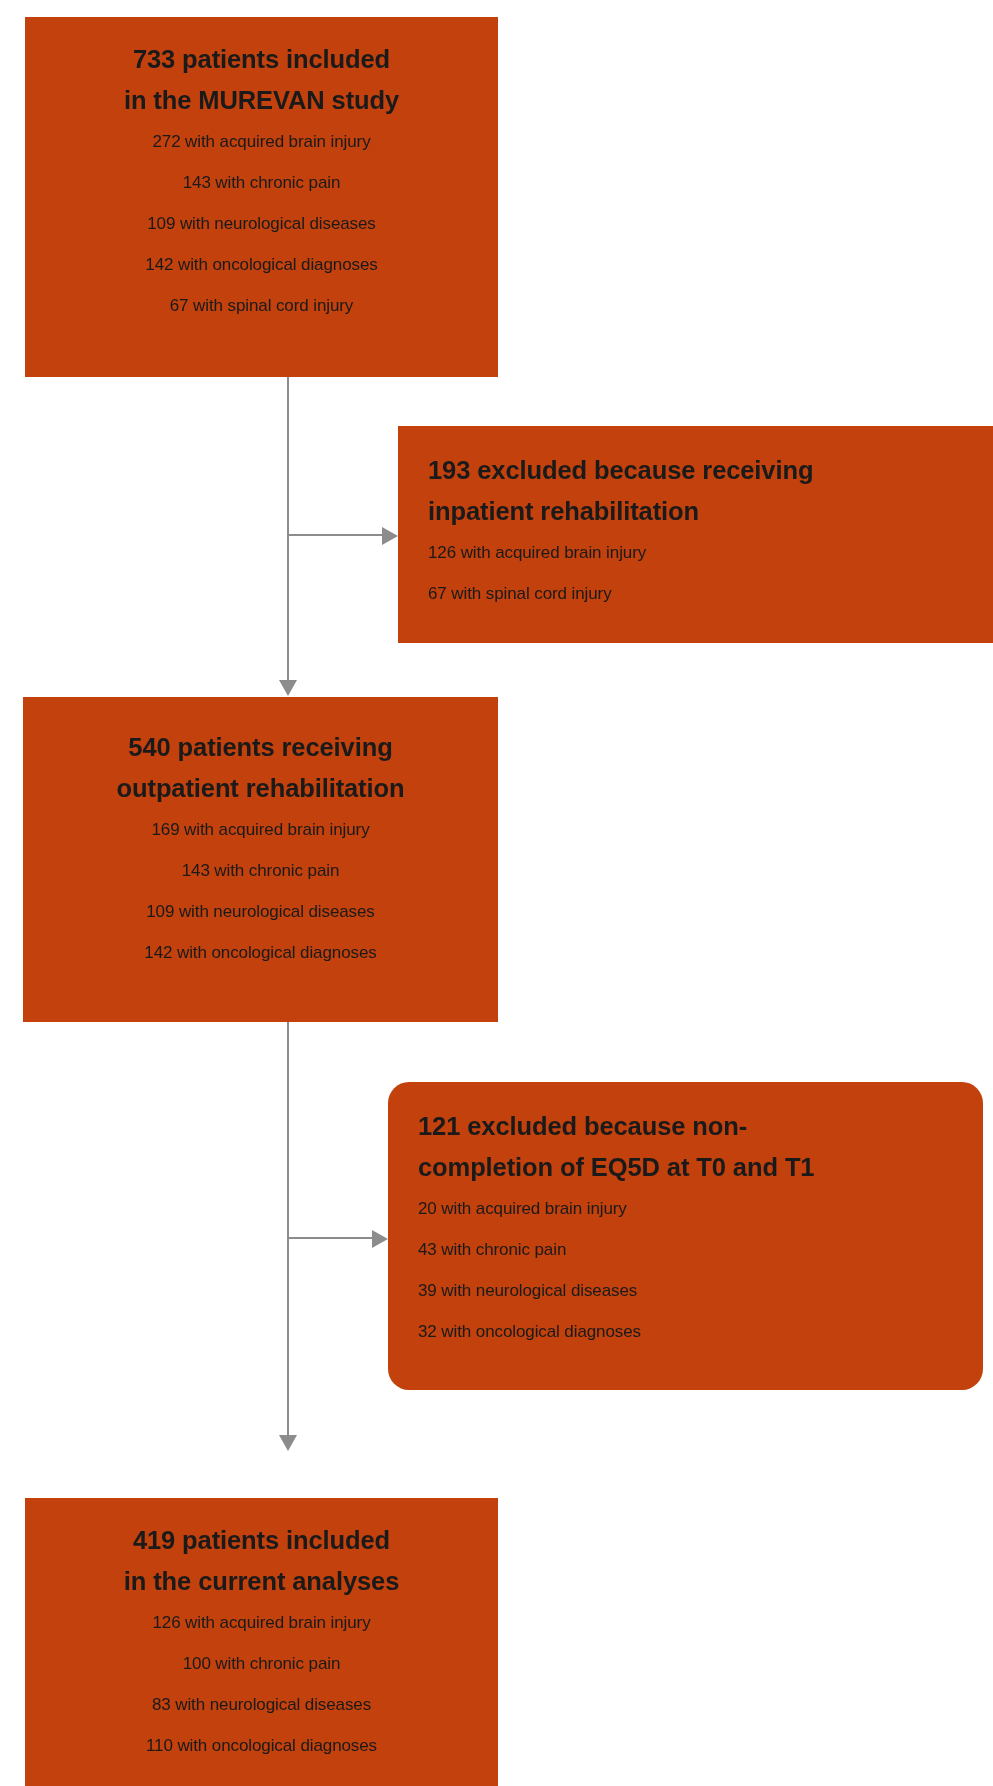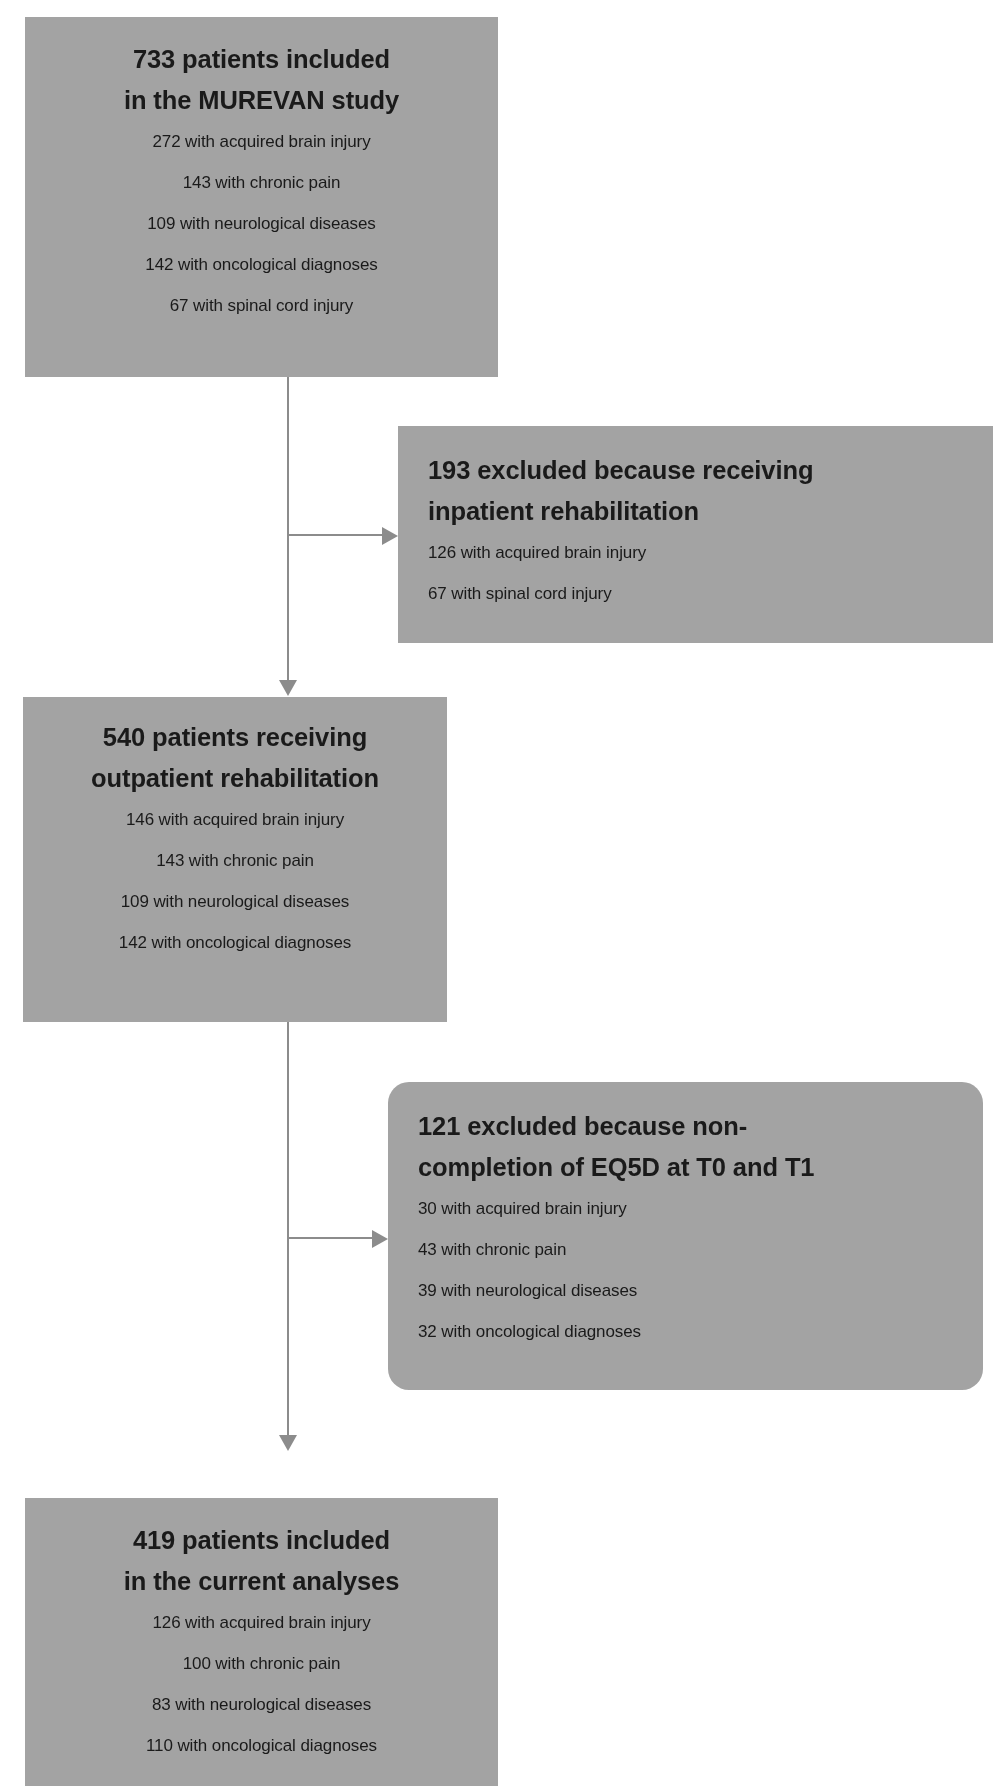--- a/index.html
+++ b/index.html
@@ -17,21 +17,21 @@
   #canvas {
     position: absolute;
     left: 0; top: 0;
     width: 993px;
     height: 1786px;
   }
 
   .node {
     position: absolute;
     box-sizing: border-box;
-    background: #a3a3a3;
+    background: #c2410c;
     color: #1a1a1a;
   }
 
   .node .line {
     display: block;
     white-space: nowrap;
     font-size: 17px;
     line-height: 41px;
     letter-spacing: -0.1px;
   }
@@ -44,21 +44,21 @@
   .node.main { text-align: center; }
   .node.main .line { text-align: center; }
 
   
   .node.excl { text-align: left; }
   .node.excl .line { text-align: left; }
 
   
   #node-included      { left: 25px;  top: 17px;   width: 473px;  height: 360px;  padding-top: 22px; }
   #node-excl-inpat    { left: 398px; top: 426px;  width: 615px;  height: 217px;  padding: 24px 0 0 30px; }
-  #node-outpatient    { left: 23px;  top: 697px;  width: 424px;  height: 325px;  padding-top: 20px; }
+  #node-outpatient    { left: 23px;  top: 697px;  width: 475px;  height: 325px;  padding-top: 30px; }
   #node-excl-eq5d     { left: 388px; top: 1082px; width: 595px;  height: 308px;  padding: 24px 0 0 30px; border-radius: 21px; }
   #node-analysed      { left: 25px;  top: 1452px; width: 473px;  height: 316px;  padding-top: 22px; margin-top: 46px; }
 
   
   .conn {
     position: absolute;
     background: #8c8c8c;
   }
   .conn.vert  { width: 2px; }
   .conn.horiz { height: 2px; }
@@ -116,36 +116,36 @@
   <div class="node excl" id="node-excl-inpat">
     <span class="line bold">193 excluded because receiving</span>
     <span class="line bold">inpatient rehabilitation</span>
     <span class="line">126 with acquired brain injury</span>
     <span class="line">67 with spinal cord injury</span>
   </div>
 
   <div class="node main" id="node-outpatient">
     <span class="line bold">540 patients receiving</span>
     <span class="line bold">outpatient rehabilitation</span>
-    <span class="line">146 with acquired brain injury</span>
+    <span class="line">169 with acquired brain injury</span>
     <span class="line">143 with chronic pain</span>
     <span class="line">109 with neurological diseases</span>
     <span class="line">142 with oncological diagnoses</span>
   </div>
 
   <div class="conn vert" id="trunk-2"></div>
   <div class="arrowhead down" id="arrow-2-head"></div>
 
   <div class="conn horiz" id="branch-2"></div>
   <div class="arrowhead right" id="branch-2-head"></div>
 
   <div class="node excl" id="node-excl-eq5d">
     <span class="line bold">121 excluded because non-</span>
     <span class="line bold">completion of EQ5D at T0 and T1</span>
-    <span class="line">30 with acquired brain injury</span>
+    <span class="line">20 with acquired brain injury</span>
     <span class="line">43 with chronic pain</span>
     <span class="line">39 with neurological diseases</span>
     <span class="line">32 with oncological diagnoses</span>
   </div>
 
   <div class="node main" id="node-analysed">
     <span class="line bold">419 patients included</span>
     <span class="line bold">in the current analyses</span>
     <span class="line">126 with acquired brain injury</span>
     <span class="line">100 with chronic pain</span>

